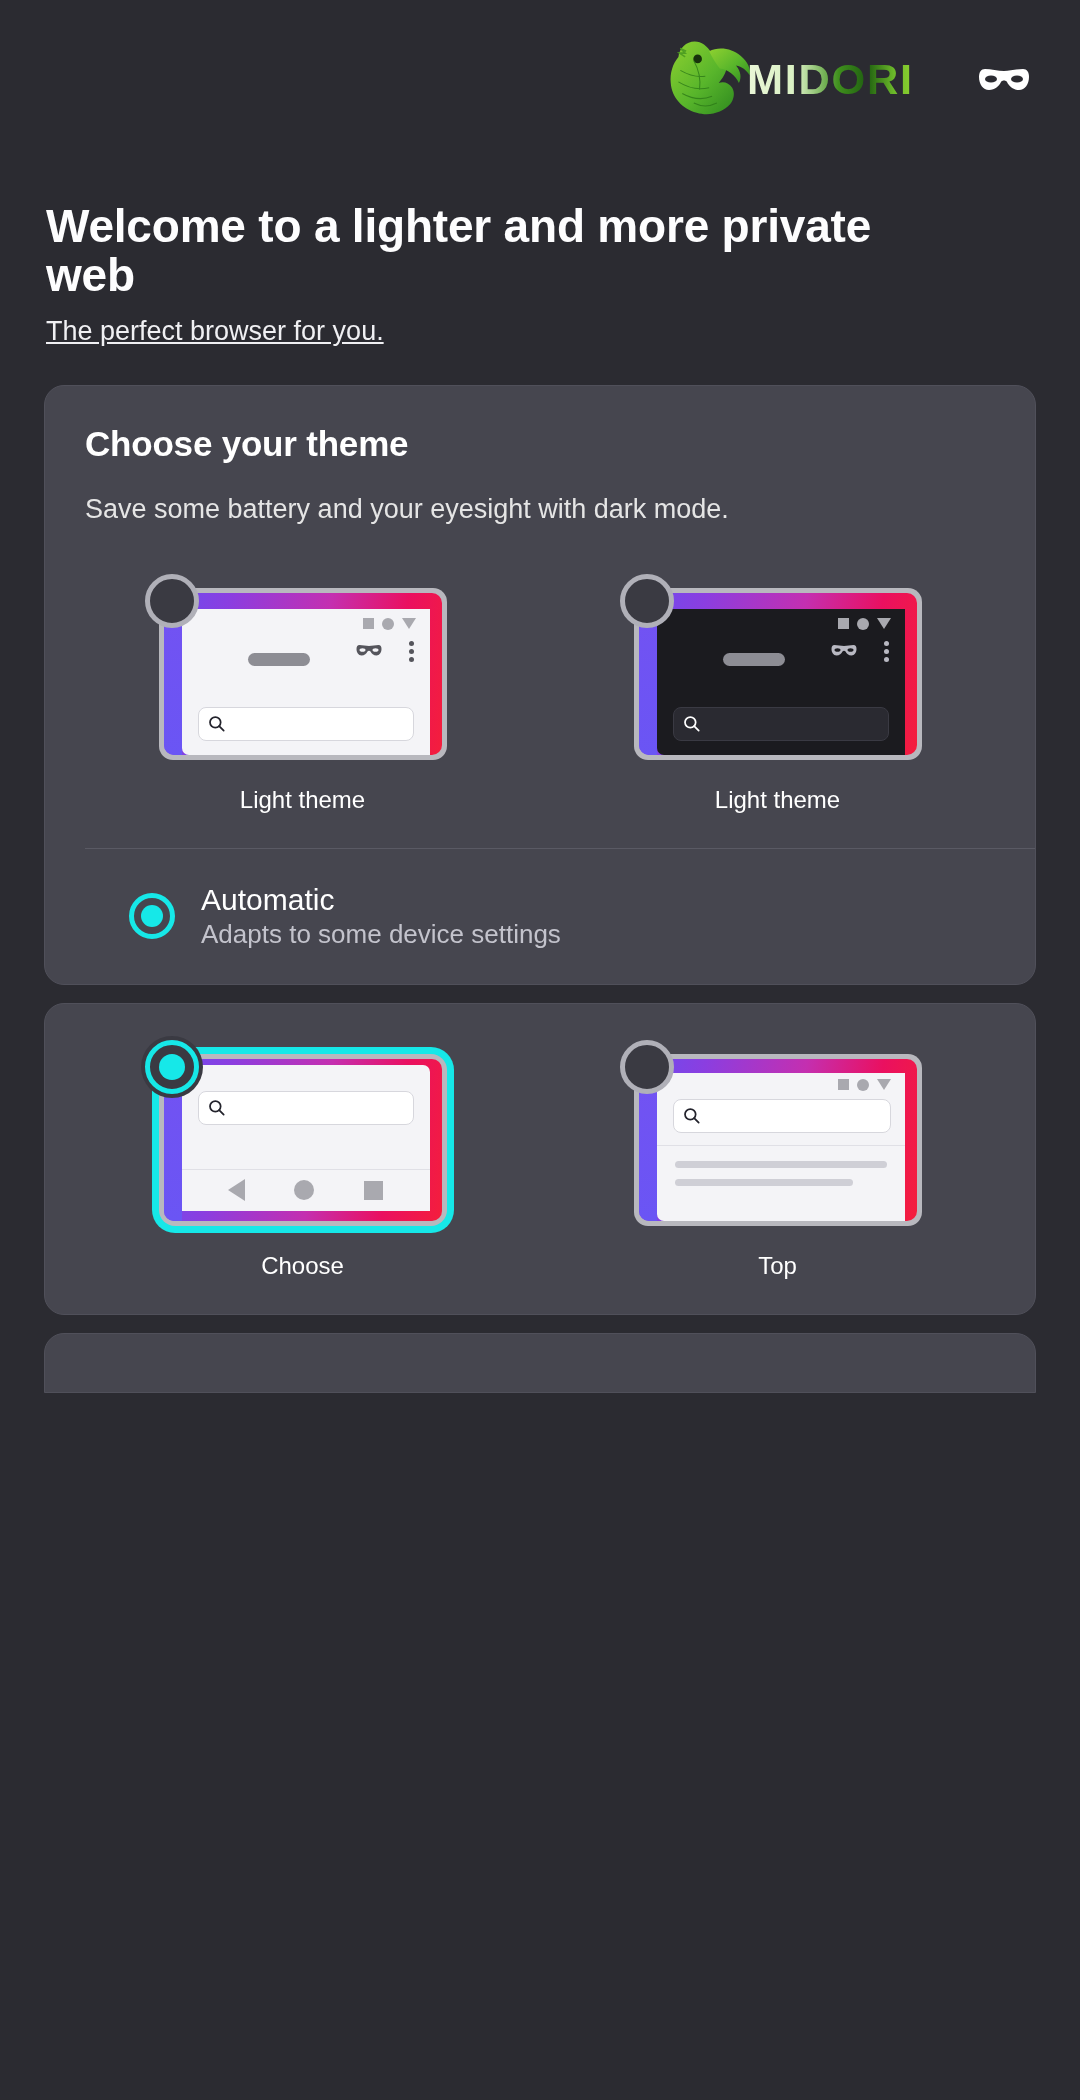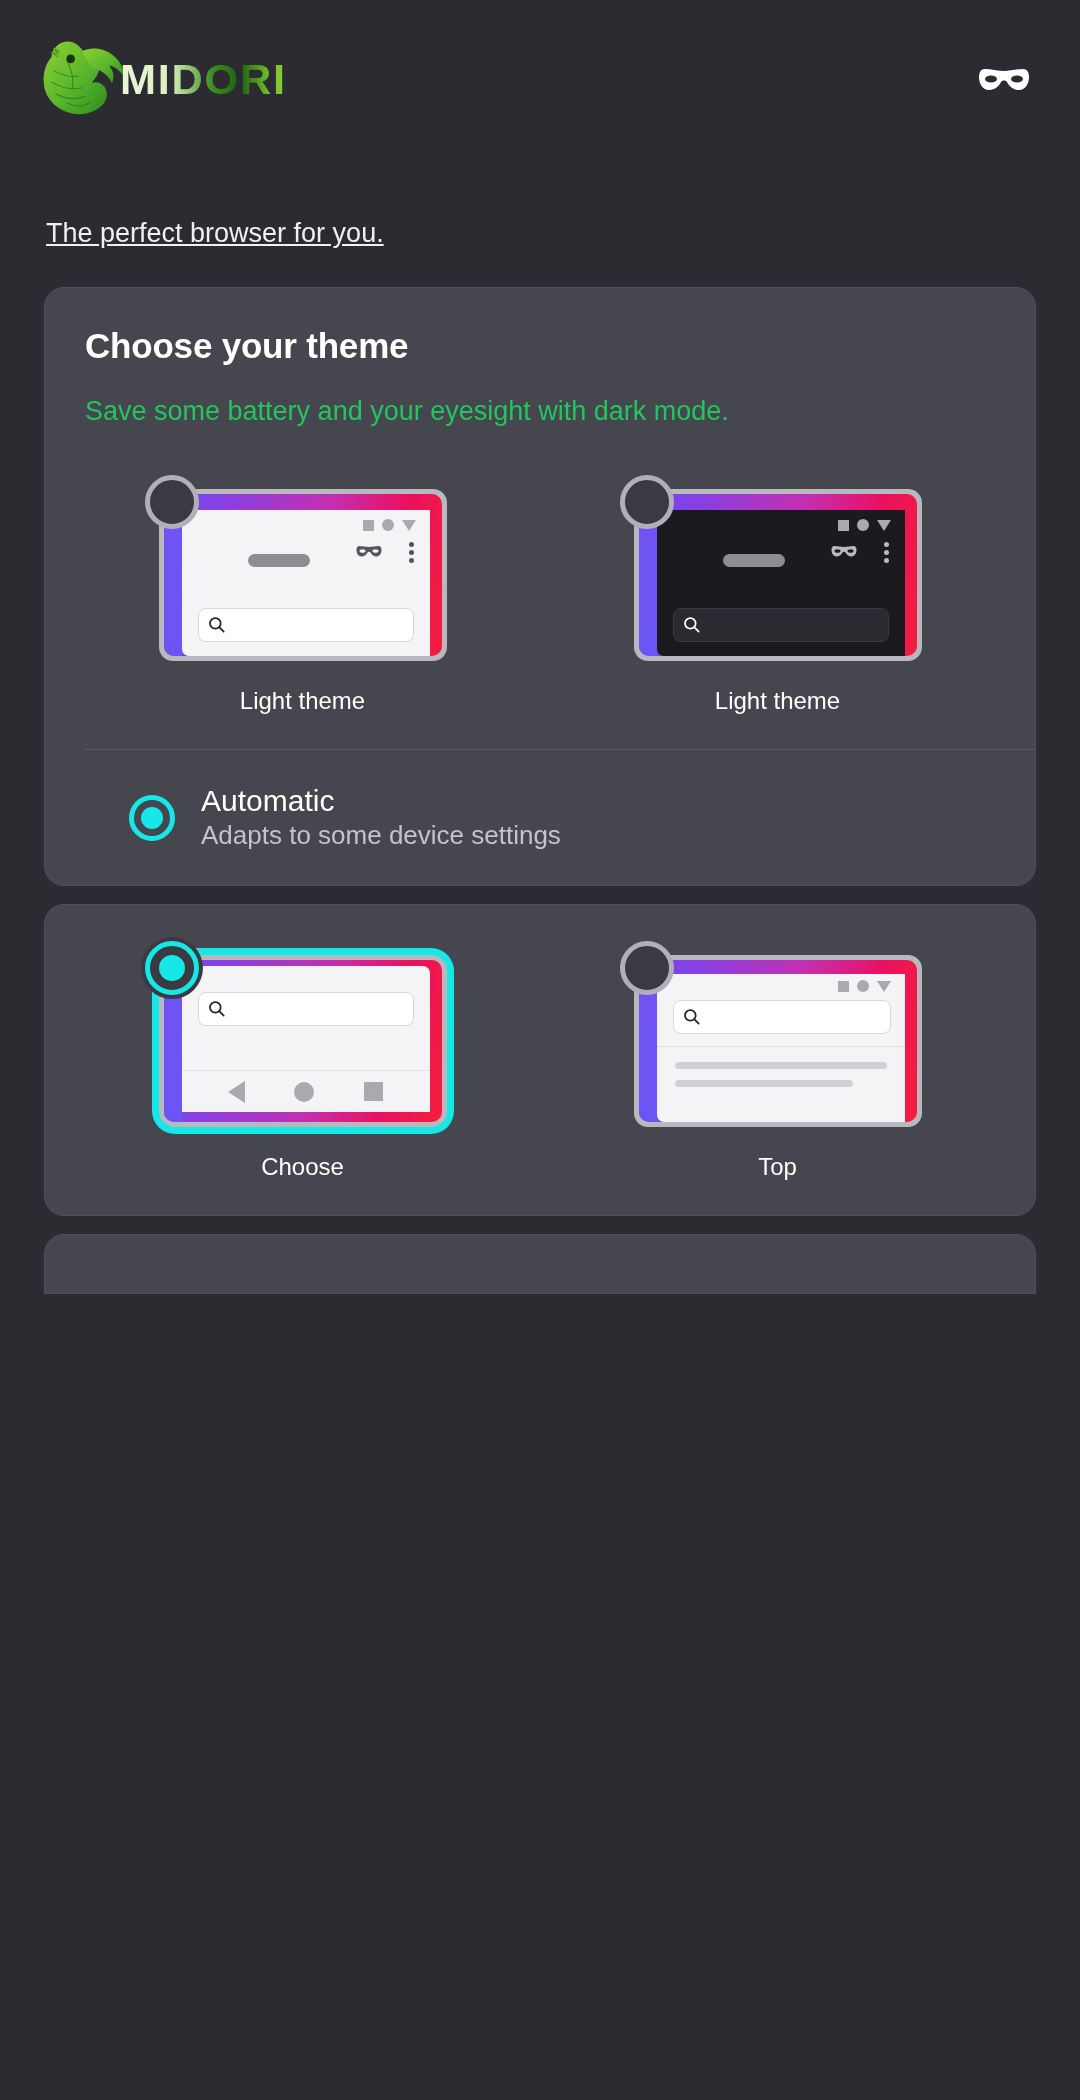--- a/index.html
+++ b/index.html
@@ -7,21 +7,21 @@
     width: 1080px; height: 2100px;
     background: #2b2b31;
     font-family: "Liberation Sans", sans-serif;
     overflow: hidden;
   }
   .page { position: relative; width: 1080px; height: 2100px; background: #2b2b31; }
 
   
   .header {
     position: relative; height: 160px;
-    display: flex; align-items: center; justify-content: space-between;
+    display: flex; align-items: center; justify-content: flex-end;
     padding: 0 44px 0 38px;
   }
   .brand { display: flex; align-items: center; gap: 4px; }
   .brand-logo { width: 96px; height: 96px; display: block; }
   .brand-word { height: 52px; display: block; margin-left: -18px; }
   .mask-btn {
     width: 64px; height: 64px; display: flex; align-items: center; justify-content: center;
     cursor: pointer;
   }
 
@@ -37,21 +37,21 @@
 
   
   .cards { padding: 38px 44px 0 44px; display: flex; flex-direction: column; gap: 18px; }
   .card {
     background: #46464f; border-radius: 20px;
     border: 1px solid #50505a;
     overflow: hidden;
   }
   .card-body { padding: 38px 40px 10px 40px; }
   .card-title { color: #ffffff; font-size: 35px; font-weight: 700; letter-spacing: -0.2px; }
-  .card-desc { color: #22c55e; font-size: 27px; line-height: 1.3; margin-top: 28px; }
+  .card-desc { color: #e5e5e5; font-size: 27px; line-height: 1.3; margin-top: 28px; }
 
   .choices { display: flex; gap: 48px; padding: 36px 44px 0 44px; }
   .choice { flex: 1; display: flex; flex-direction: column; align-items: center; cursor: pointer; }
   .choice-label { color: #ffffff; font-size: 24px; margin-top: 26px; }
 
   
   .thumb-wrap { position: relative; width: 100%; padding-top: 14px; }
   .thumb {
     position: relative; width: 288px; height: 172px; margin: 0 auto;
     border-radius: 14px; padding: 5px;
@@ -183,20 +183,21 @@
     <div class="mask-btn">
       <svg width="50" height="30" viewBox="0 0 50 30">
         <path fill="#ffffff" d="M6 4 C2 4 0 7 0 12 C0 19 4 25 10 25 C16 25 20 21 22 17 C23 15 27 15 28 17 C30 21 34 25 40 25 C46 25 50 19 50 12 C50 7 48 4 44 4 C38 4 31 6 25 6 C19 6 12 4 6 4 Z"></path>
         <ellipse cx="12" cy="14" rx="6" ry="3.6" fill="#2b2b31"></ellipse>
         <ellipse cx="38" cy="14" rx="6" ry="3.6" fill="#2b2b31"></ellipse>
       </svg>
     </div>
   </div>
 
   <div class="intro">
+    <div class="headline">Welcome to a lighter and more private web</div>
     <div class="subhead">The perfect browser for you.</div>
   </div>
 
   <div class="cards">
 
     <div class="card">
       <div class="card-body">
         <div class="card-title">Choose your theme</div>
         <div class="card-desc">Save some battery and your eyesight with dark mode.</div>
       </div>

